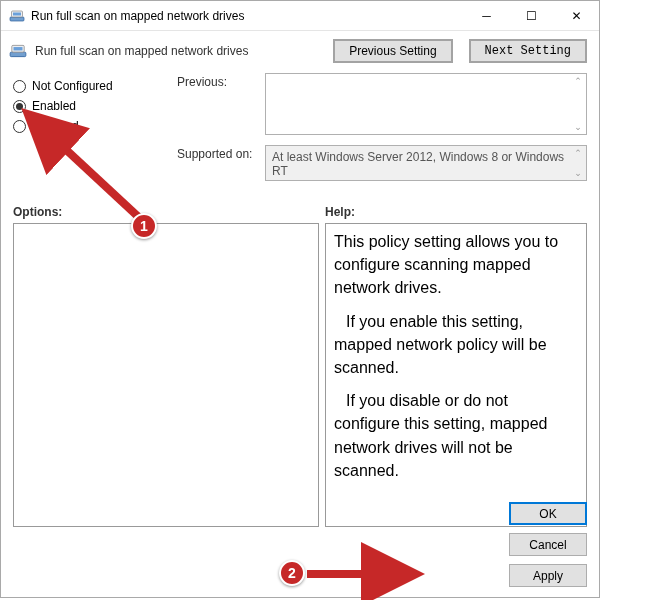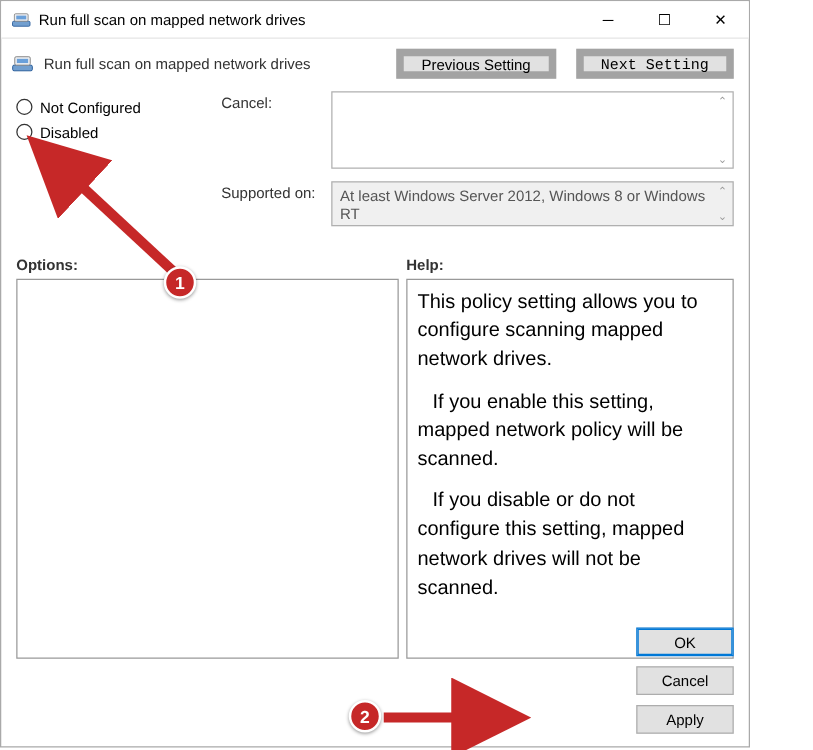--- a/index.html
+++ b/index.html
@@ -56,21 +56,21 @@
     padding: 8px 12px 6px 8px;
     gap: 8px;
   }
   .header-row .policy-label {
     flex: 1;
     font-size: 12px;
     color: #333;
   }
   .nav-btn {
     background: #e1e1e1;
-    border: 6px solid #a3a3a3;
+    border: 2px solid #a3a3a3;
     height: 24px;
     padding: 0 14px;
     font-size: 12px;
     font-family: inherit;
     color: #000;
     text-align: right;
   }
   .nav-btn + .nav-btn { margin-left: 8px; font-family: Liberation Mono, monospace; }
   
   .body {
@@ -81,21 +81,21 @@
     display: flex;
     gap: 14px;
     margin-top: 4px;
   }
   .radio-col {
     width: 150px;
     padding-top: 6px;
   }
   .radio-row {
     display: flex;
-    align-items: flex-start;
+    align-items: center;
     gap: 6px;
     margin-bottom: 6px;
     font-size: 12px;
   }
   .radio {
     width: 13px; height: 13px;
     border: 1px solid #333;
     border-radius: 50%;
     display: inline-flex;
     align-items: center; justify-content: center;
@@ -263,28 +263,32 @@
   <div class="body">
 
     <div class="config-block">
 
       <div class="radio-col">
         <div class="radio-row">
           <span class="radio"></span>
           <span>Not Configured</span>
         </div>
         <div class="radio-row">
+          <span class="radio checked"></span>
+          <span>Enabled</span>
+        </div>
+        <div class="radio-row">
           <span class="radio"></span>
           <span>Disabled</span>
         </div>
       </div>
 
       <div class="fields-col">
         <div class="field-row">
-          <div class="field-label">Cancel:</div>
+          <div class="field-label">Previous:</div>
           <div class="comment-box">
             <span></span>
             <div class="mini-scroll">
               <span>⌃</span>
               <span>⌄</span>
             </div>
           </div>
         </div>
         <div class="field-row">
           <div class="field-label">Supported on:</div>

